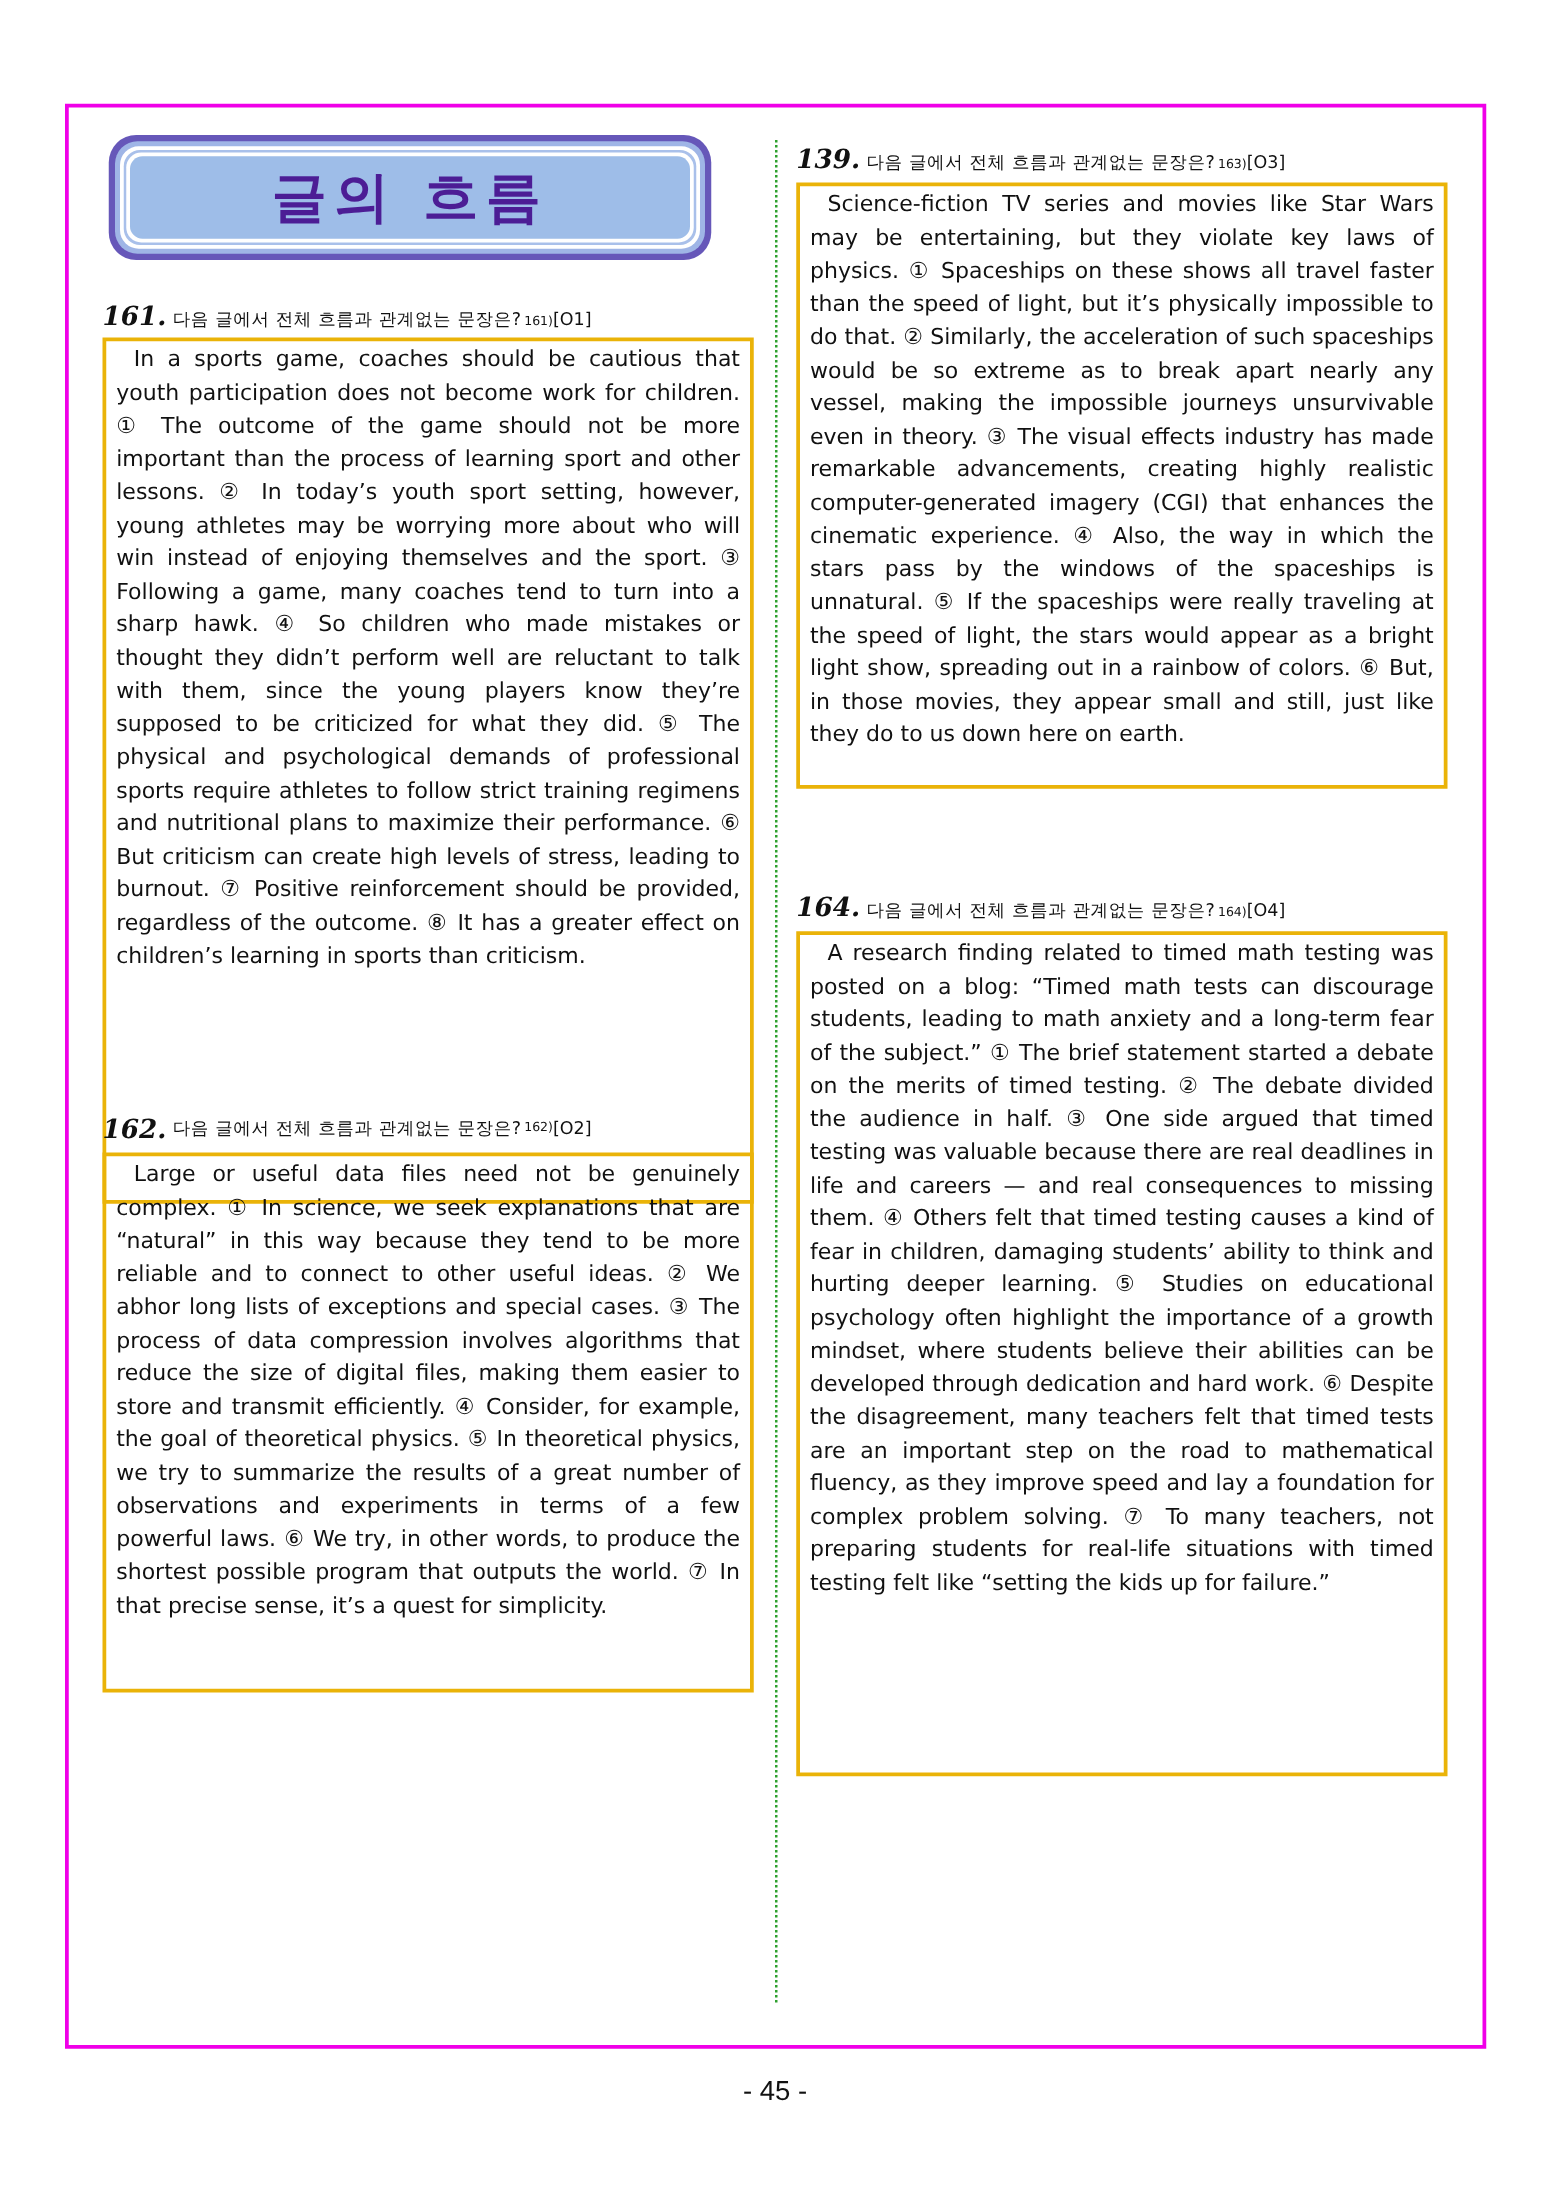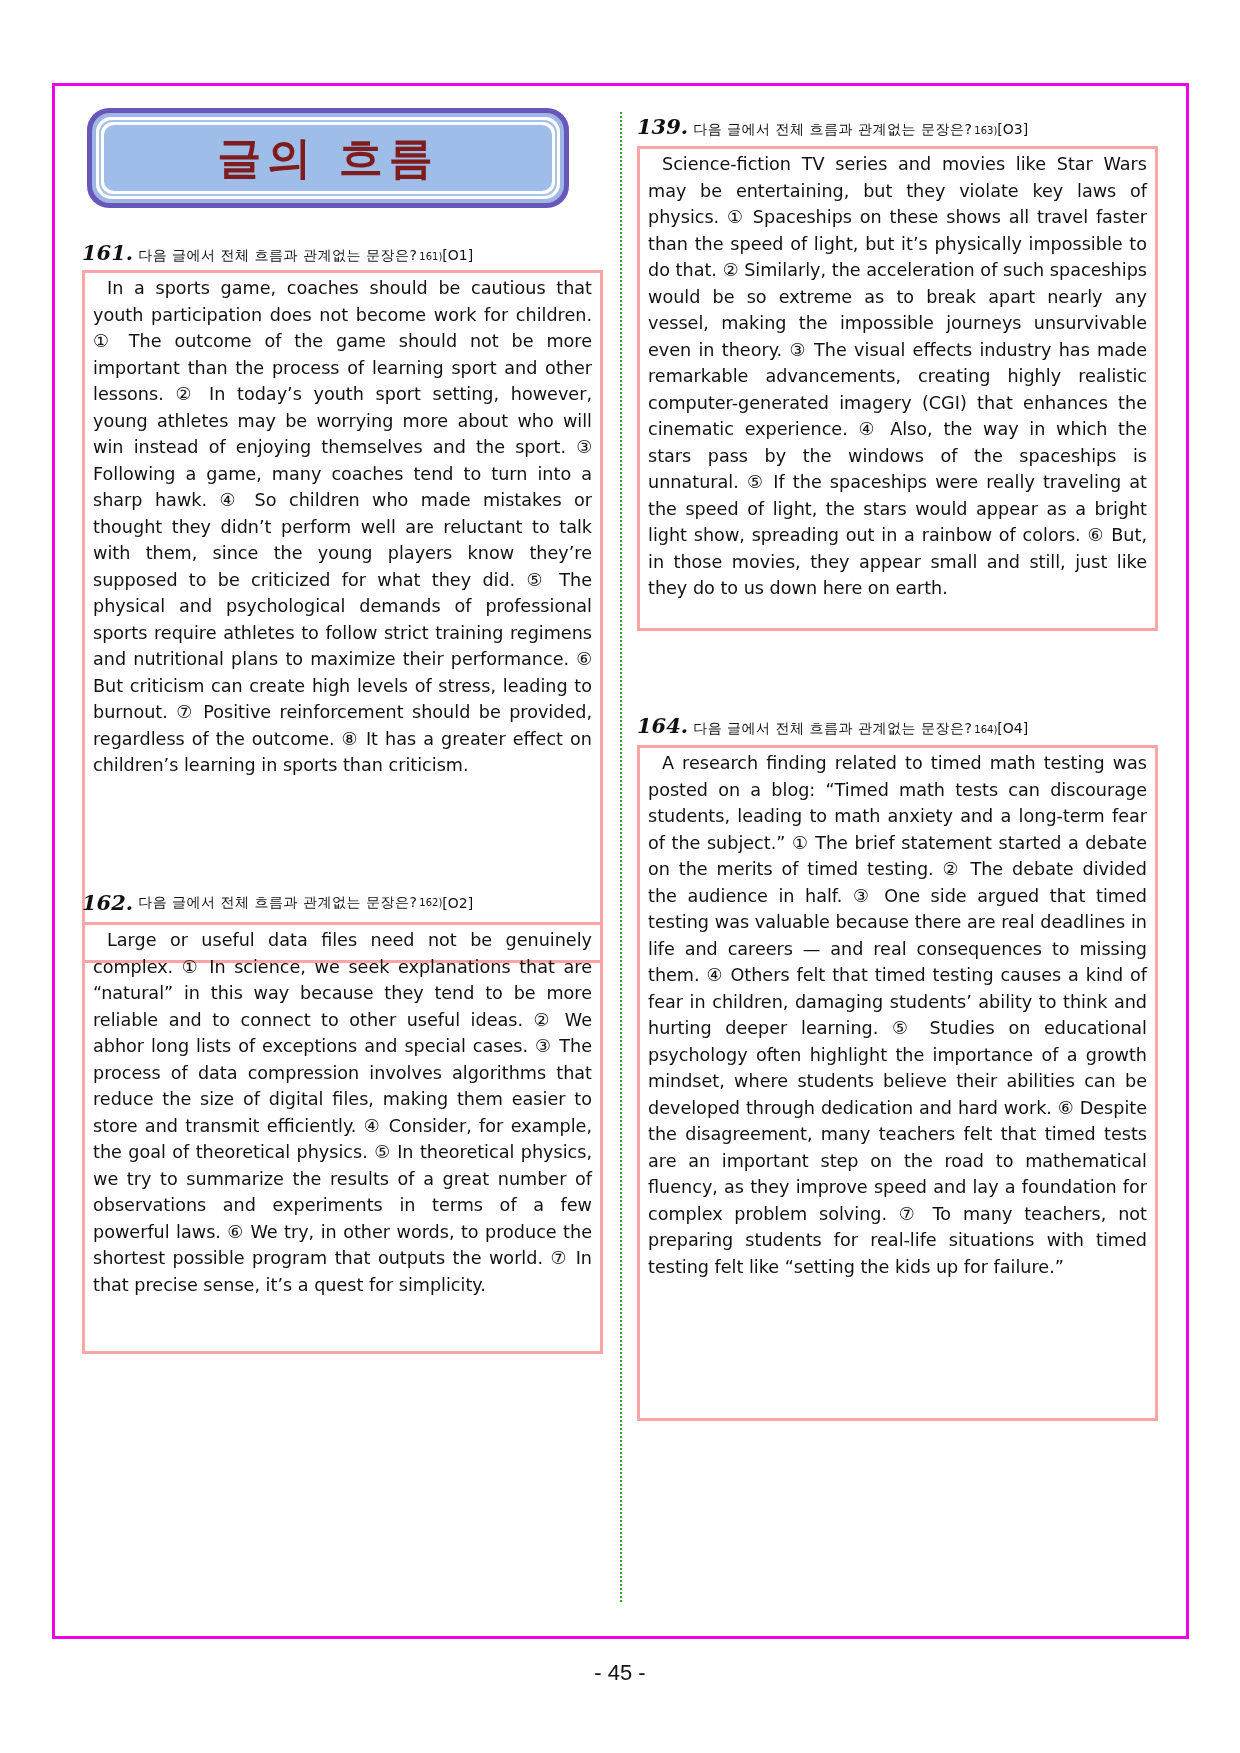--- a/index.html
+++ b/index.html
@@ -10,28 +10,28 @@
   .divider { position:absolute; left:620px; top:112px; height:1490px; width:0;
              border-left:2px dotted #2ea02e; }
   .title-banner { position:absolute; left:87px; top:108px; width:482px; height:100px;
                   border-radius:22px; background:#6657b9; box-sizing:border-box; padding:5px; }
   .title-banner .b2 { width:100%; height:100%; border-radius:18px; background:#9fb5e6; padding:4px; box-sizing:border-box; }
   .title-banner .b3 { width:100%; height:100%; border-radius:15px; background:#fff; padding:3px; box-sizing:border-box; }
   .title-banner .b4 { width:100%; height:100%; border-radius:13px; background:#a9c0ea; padding:2px; box-sizing:border-box; }
   .title-banner .b5 { width:100%; height:100%; border-radius:12px; background:#fff; padding:3px; box-sizing:border-box; }
   .title-banner .b6 { width:100%; height:100%; border-radius:10px; background:#9ebde8;
                       display:flex; align-items:center; justify-content:center; }
-  .title-text { font-size:44px; font-weight:bold; letter-spacing:6px; color:#7f1d1d; }
+  .title-text { font-size:44px; font-weight:bold; letter-spacing:6px; color:#4c1d95; }
   .q-head { position:absolute; display:flex; align-items:baseline; white-space:nowrap; }
   .q-num { font-family:"DejaVu Serif","Liberation Serif",serif; font-style:italic; font-weight:bold;
            font-size:21px; margin-right:5px; }
   .q-prompt { font-size:14px; letter-spacing:0.5px; }
   .q-ref { font-size:10px; vertical-align:super; margin-left:2px; }
   .q-code { font-size:14px; }
-  .q-box { position:absolute; border:3px solid #fca5a5; box-sizing:border-box;
+  .q-box { position:absolute; border:3px solid #eab308; box-sizing:border-box;
            padding:2px 8px 4px 8px; font-size:17.6px; line-height:26.5px; text-align:justify;
            text-indent:14px; }
   .page-number { position:absolute; left:0; width:1240px; top:1660px; text-align:center;
                  font-family:"Liberation Sans",sans-serif; font-size:22px; }
 </style>
 </head>
 <body>
 
 <div class="page-frame"></div>
 <div class="divider"></div>

